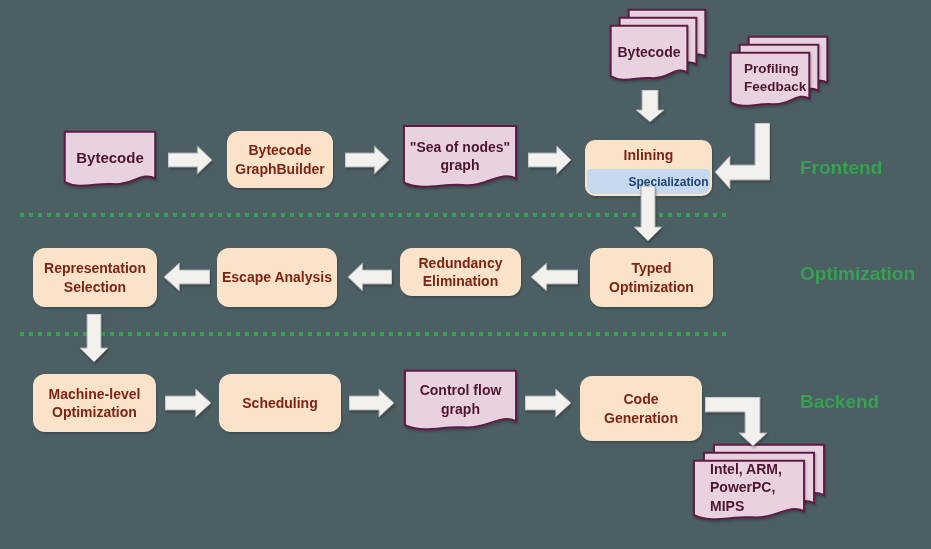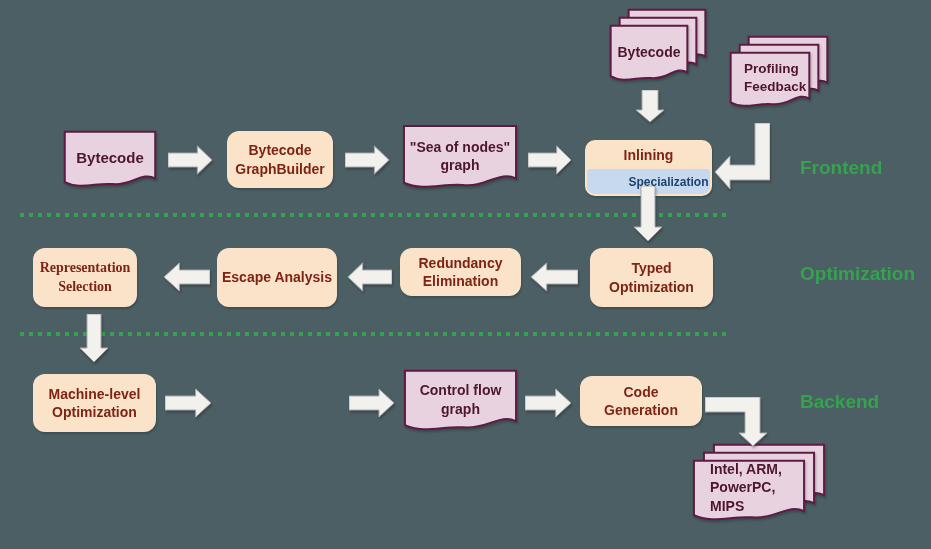--- a/index.html
+++ b/index.html
@@ -153,21 +153,21 @@
       <polygon points="41,0 56,0 56,57 16,57 16,66 1,49 16,33 16,42 41,42"></polygon>
       </svg>
   </div>
 
   <div class="arrow" style="left:633px;top:186px;width:30px;height:56px;">
     <svg viewBox="0 0 30 56" preserveAspectRatio="none">
       <polygon points="8,0 22,0 22,41 29,41 15,55 1,41 8,41"></polygon>
       </svg>
   </div>
 
-  <div class="process" style="left:33px;top:248px;width:104px;height:59px;font-family:Liberation Serif, serif;">
+  <div class="process" style="left:33px;top:248px;width:124px;height:59px;">
     <span>Representation
 Selection</span>
   </div>
 
   <div class="arrow" style="left:163px;top:262px;width:47px;height:30px;">
     <svg viewBox="0 0 46 30" preserveAspectRatio="none">
       <polygon points="46,8 16,8 16,1 1,15 16,29 16,22 46,22"></polygon>
       </svg>
   </div>
 
@@ -207,20 +207,23 @@
     <span>Machine-level
 Optimization</span>
   </div>
 
   <div class="arrow" style="left:165px;top:388px;width:47px;height:30px;">
     <svg viewBox="0 0 46 30" preserveAspectRatio="none">
       <polygon points="0,8 30,8 30,1 45,15 30,29 30,22 0,22"></polygon>
       </svg>
   </div>
 
+  <div class="process" style="left:219px;top:374px;width:122px;height:58px;">
+    <span>Scheduling</span>
+  </div>
 
   <div class="arrow" style="left:349px;top:388px;width:46px;height:30px;">
     <svg viewBox="0 0 46 30" preserveAspectRatio="none">
       <polygon points="0,8 30,8 30,1 45,15 30,29 30,22 0,22"></polygon>
       </svg>
   </div>
 
   <div class="doc" style="left:404px;top:370px;width:113px;height:67px;">
     <svg viewBox="0 0 120 80" preserveAspectRatio="none">
       <path d="M1,1 L119,1 L119,61 C101,52 89,71 63,68.5 C42,66.5 21,76 1,66 Z"></path>
@@ -228,21 +231,21 @@
     <div class="doc-label">Control flow
 graph</div>
   </div>
 
   <div class="arrow" style="left:525px;top:388px;width:47px;height:30px;">
     <svg viewBox="0 0 46 30" preserveAspectRatio="none">
       <polygon points="0,8 30,8 30,1 45,15 30,29 30,22 0,22"></polygon>
       </svg>
   </div>
 
-  <div class="process" style="left:580px;top:376px;width:122px;height:50px;">
+  <div class="process" style="left:580px;top:376px;width:122px;height:65px;">
     <span>Code
 Generation</span>
   </div>
 
   <div class="arrow" style="left:705px;top:397px;width:63px;height:50px;">
     <svg viewBox="0 0 63 50" preserveAspectRatio="none">
       <polygon points="0,0 55,0 55,36 62,36 48,49 34,36 40,36 40,15 0,15"></polygon>
       </svg>
   </div>
 

